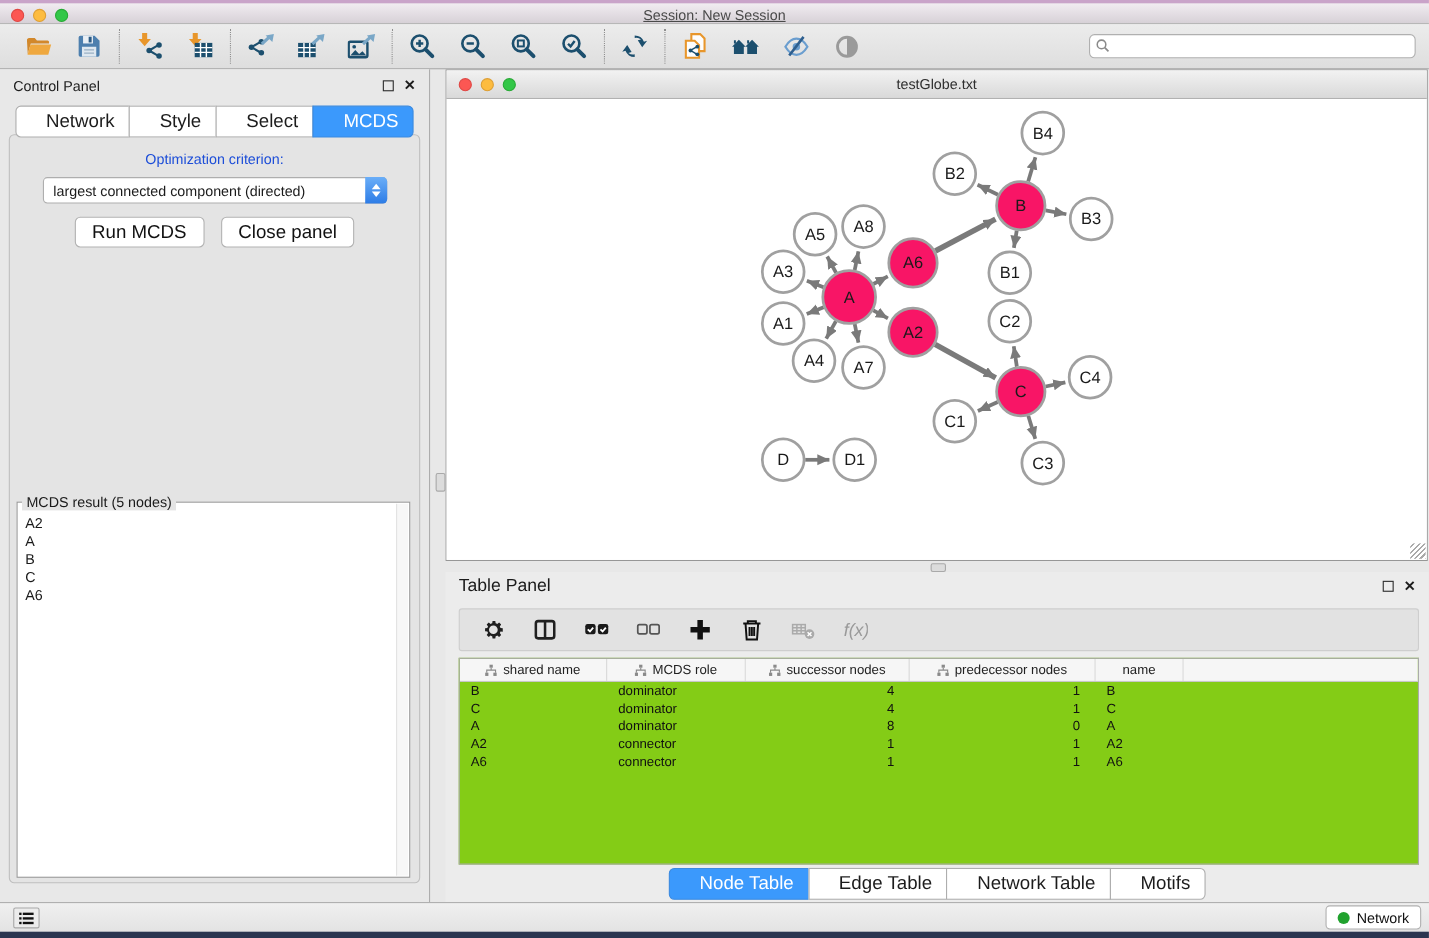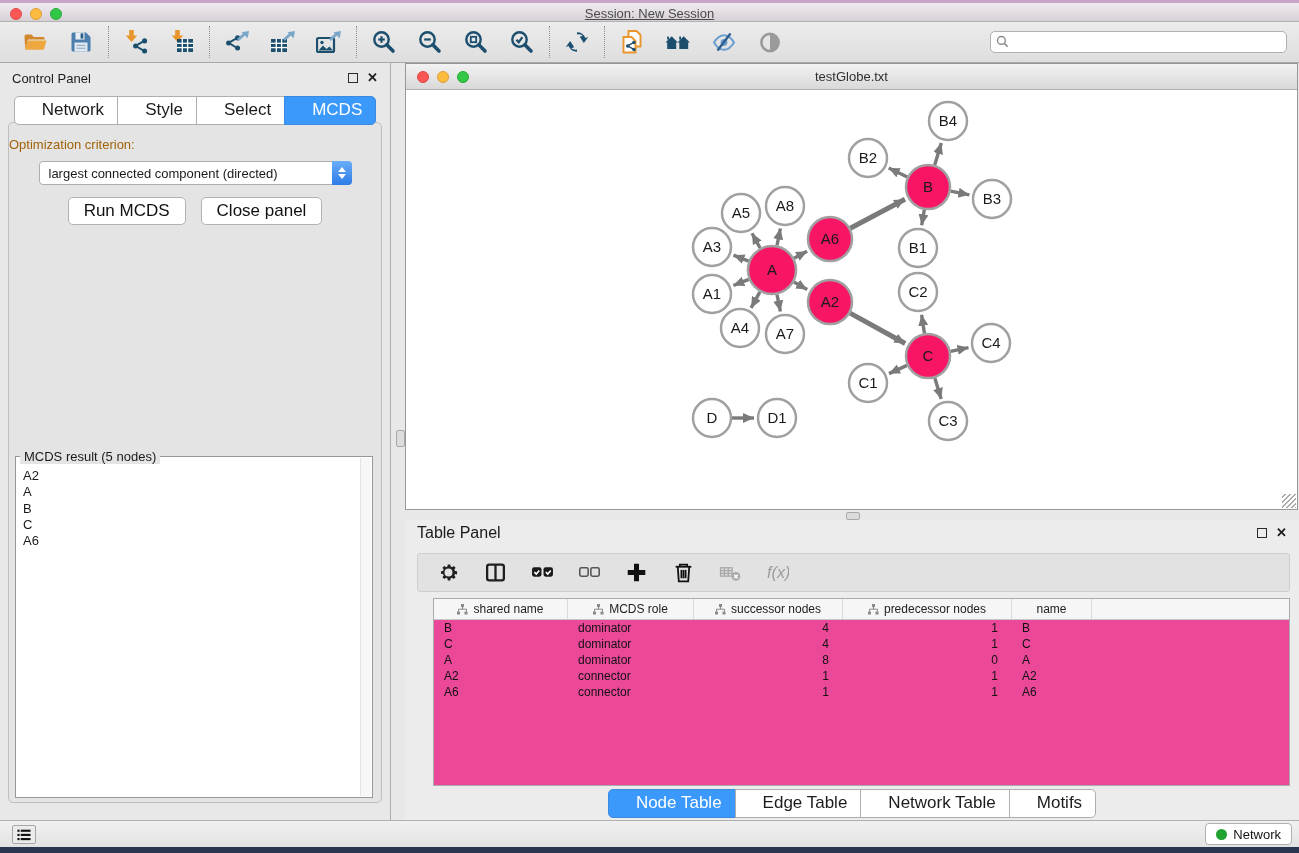--- a/index.html
+++ b/index.html
@@ -68,21 +68,21 @@
     border:1px solid #aeaeae; margin-left:-1px; cursor:default; white-space:nowrap;
   }
   .seg-tab:first-child { border-radius:5px 0 0 5px; margin-left:0; }
   .seg-tab:last-child { border-radius:0 5px 5px 0; }
   .seg-tab.active { background:#3b99fc; color:#fff; border-color:#3b8ae0; }
 
   .cp-body {
     position:absolute; left:8px; right:8px; top:59px; bottom:17px;
     background:#e4e4e4; border:1px solid #bfbfbf; border-radius:5px;
   }
-  .opt-label { margin-top:14px; font-size:13px; color:#a16207; }
+  .opt-label { margin-top:14px; text-align:center; font-size:13px; color:#1d4ed8; }
   .dropdown {
     margin:9px auto 0 auto; width:313px; height:24px; background:#fff;
     border:1px solid #aeaeae; border-radius:4px; display:flex; align-items:center;
     position:relative; font-size:13px;
   }
   .dropdown .dd-value { padding-left:9px; flex:1; white-space:nowrap; overflow:hidden; }
   .dropdown .dd-stepper {
     width:20px; height:24px; margin:-1px -1px -1px 0; border-radius:0 4px 4px 0;
     background: linear-gradient(#6aaef8, #2d7ce6);
     display:flex; flex-direction:column; align-items:center; justify-content:center; gap:2px;
@@ -125,22 +125,22 @@
   
   .table-panel { position:absolute; left:405px; top:520px; width:894px; height:300px; background:#ececec; }
   .tp-header { height:26px; display:flex; align-items:center; padding:0 12px; }
   .tp-toolbar {
     position:absolute; left:12px; right:9px; top:33px; height:39px;
     background:#e2e2e2; border:1px solid #cecece; border-radius:3px;
     display:flex; align-items:center; gap:21px; padding-left:17px;
   }
   .tpt-btn { width:26px; height:26px; display:flex; align-items:center; justify-content:center; }
   .tp-table {
-    position:absolute; left:28px; right:9px; top:78px; height:188px;
-    background:#ec4899; border:1px solid #ababab; overflow:hidden;
+    position:absolute; left:12px; right:9px; top:78px; height:188px;
+    background:#84cc16; border:1px solid #ababab; overflow:hidden;
   }
   .th-row { display:flex; height:21px; background:#f6f6f6; border-bottom:1px solid #c7c7c7; }
   .th-cell {
     display:flex; align-items:center; justify-content:center; gap:5px;
     font-size:12px; color:#222; border-right:1px solid #d9d9d9; overflow:hidden;
   }
   .tb-row { display:flex; height:16px; align-items:center; }
   .tb-cell { font-size:12px; color:#111; overflow:hidden; white-space:nowrap; }
   .tb-cell.left { padding-left:10px; text-align:left; }
   .tb-cell.right { padding-right:14px; text-align:right; }

